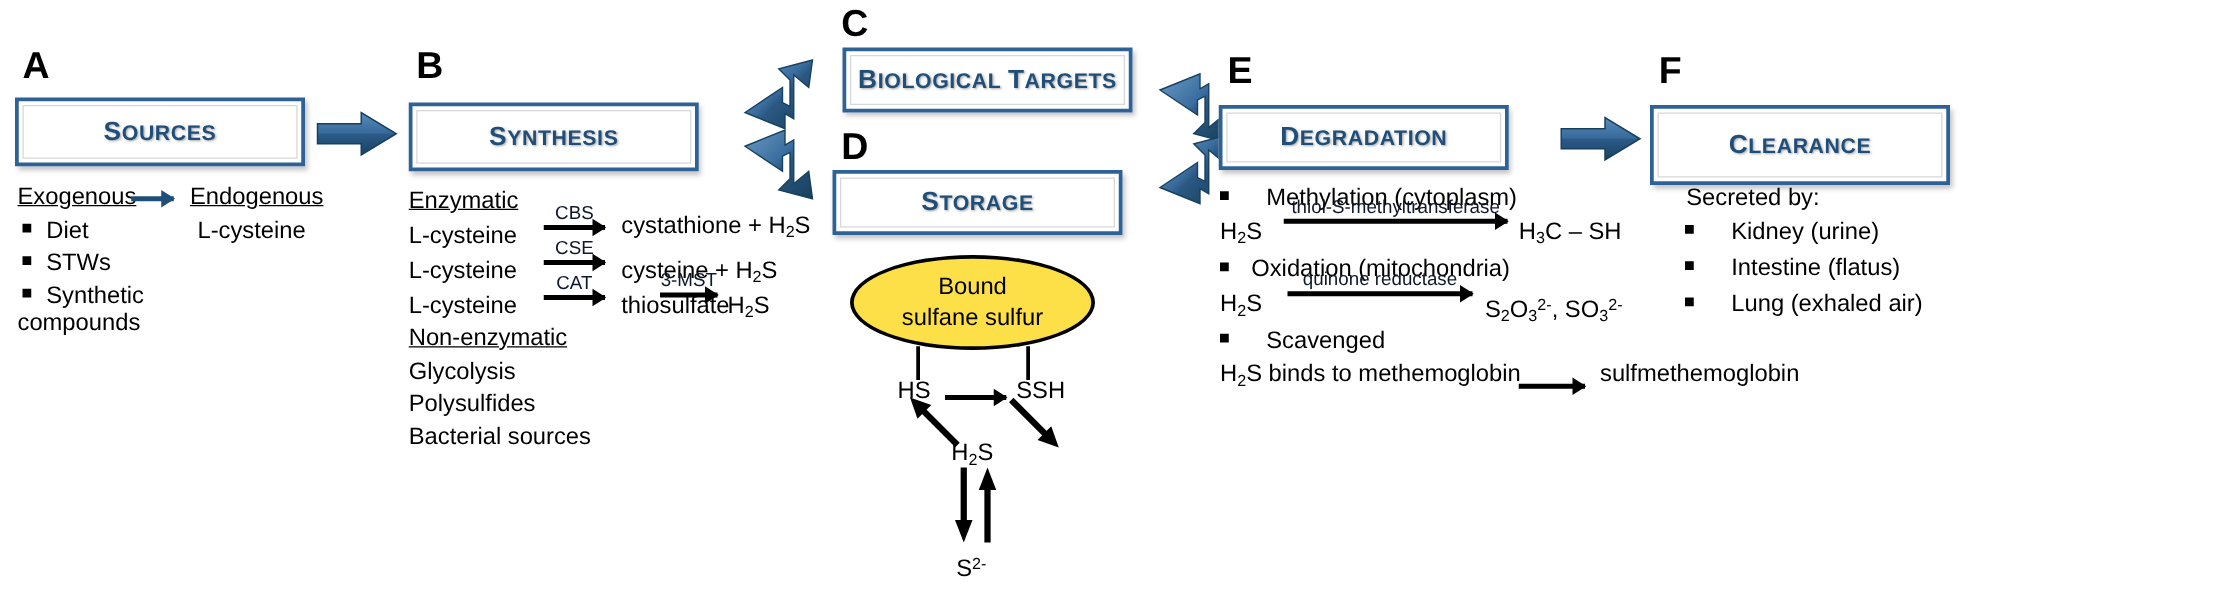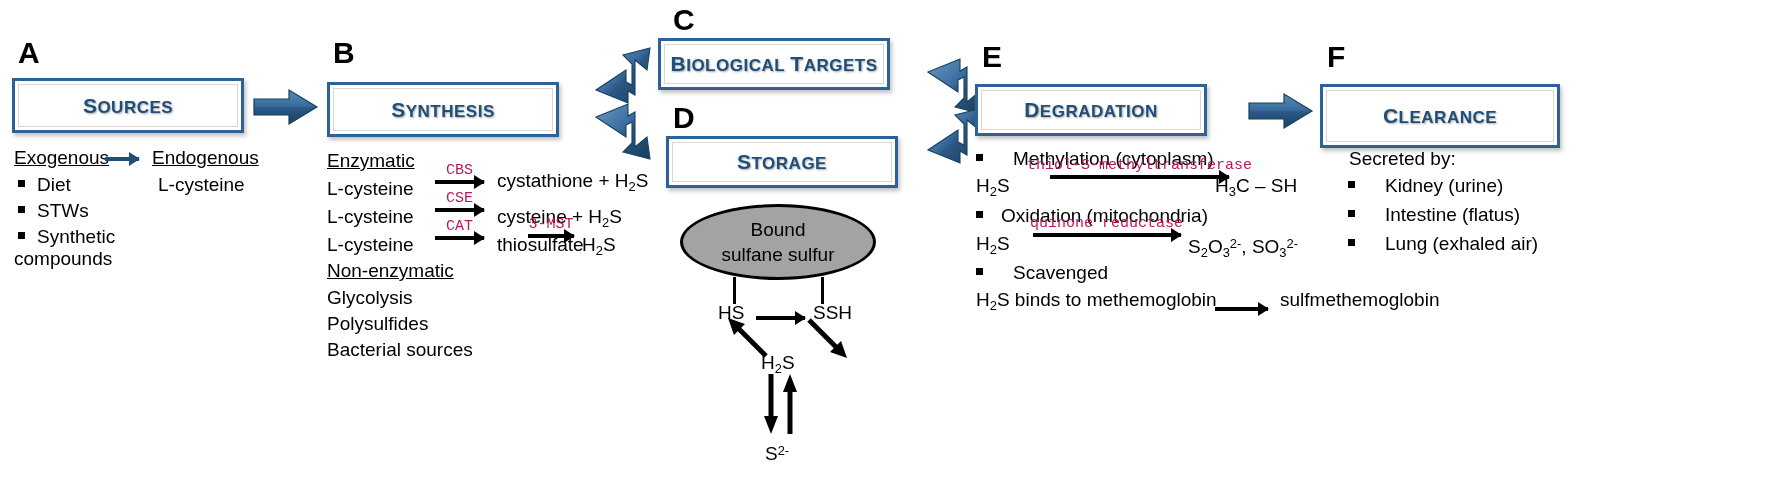--- a/index.html
+++ b/index.html
@@ -90,22 +90,21 @@
   .rxn {
     position: absolute;
     display: flex;
     flex-direction: column;
     align-items: center;
   }
   .rxn-label {
     font-size: 15px;
     line-height: 16px;
     white-space: nowrap;
-    color: #be185d;
-    font-family: Liberation Mono, monospace;
+    color: #0f172a;
   }
   .arrow-line {
     position: relative;
     height: 4px;
     background: #000;
   }
   .arrow-line:after {
     content: "";
     position: absolute;
     right: -1px; top: 50%;
@@ -133,21 +132,21 @@
 
   
   .ellipse {
     box-sizing: border-box;
     border: 3px solid #000;
     border-radius: 50%;
     display: flex;
     flex-direction: column;
     align-items: center;
     justify-content: center;
-    background: #a3a3a3;
+    background: #fde047;
   }
   .ellipse .txt { line-height: 25px; }
 
   
   .vline { background: #000; width: 3px; }
 
   svg { display: block; overflow: visible; }
 </style>
 </head>
 <body>
@@ -261,21 +260,21 @@
   <svg class="abs" style="left:588px;top:45px;width:74px;height:62px;" viewBox="0 0 74 62">
     <polygon points="4,45 36,58 36,46 43,50 43,15 55,25 58,3 31,10 40,19 40,40 34,37 34,25" fill="url(#agD)" stroke="#16405E" stroke-width="1.1" transform="translate(4,0)"></polygon>
   </svg>
 
   <svg class="abs" style="left:588px;top:100px;width:74px;height:62px;" viewBox="0 0 74 62">
     <polygon points="4,17 36,4 36,16 43,12 43,47 55,37 58,59 31,52 40,43 40,22 34,25 34,37" fill="url(#agD)" stroke="#16405E" stroke-width="1.1" transform="translate(4,0)"></polygon>
   </svg>
 
   <div class="abs panel-letter" style="left:673px;top:5px;">C</div>
 
-  <div class="abs hbox" style="left:658px;top:38px;width:232px;height:52px;">
+  <div class="abs hbox" style="left:674px;top:38px;width:232px;height:52px;">
     <div class="hbox-inner">
       <div class="hbox-title">
         <span class="sc-big">B</span><span class="sc-sm">IOLOGICAL</span><span class="sc-sm">&nbsp;</span><span class="sc-big">T</span><span class="sc-sm">ARGETS</span>
       </div>
     </div>
   </div>
 
   <div class="abs panel-letter" style="left:673px;top:103px;">D</div>
 
   <div class="abs hbox" style="left:666px;top:136px;width:232px;height:52px;">

